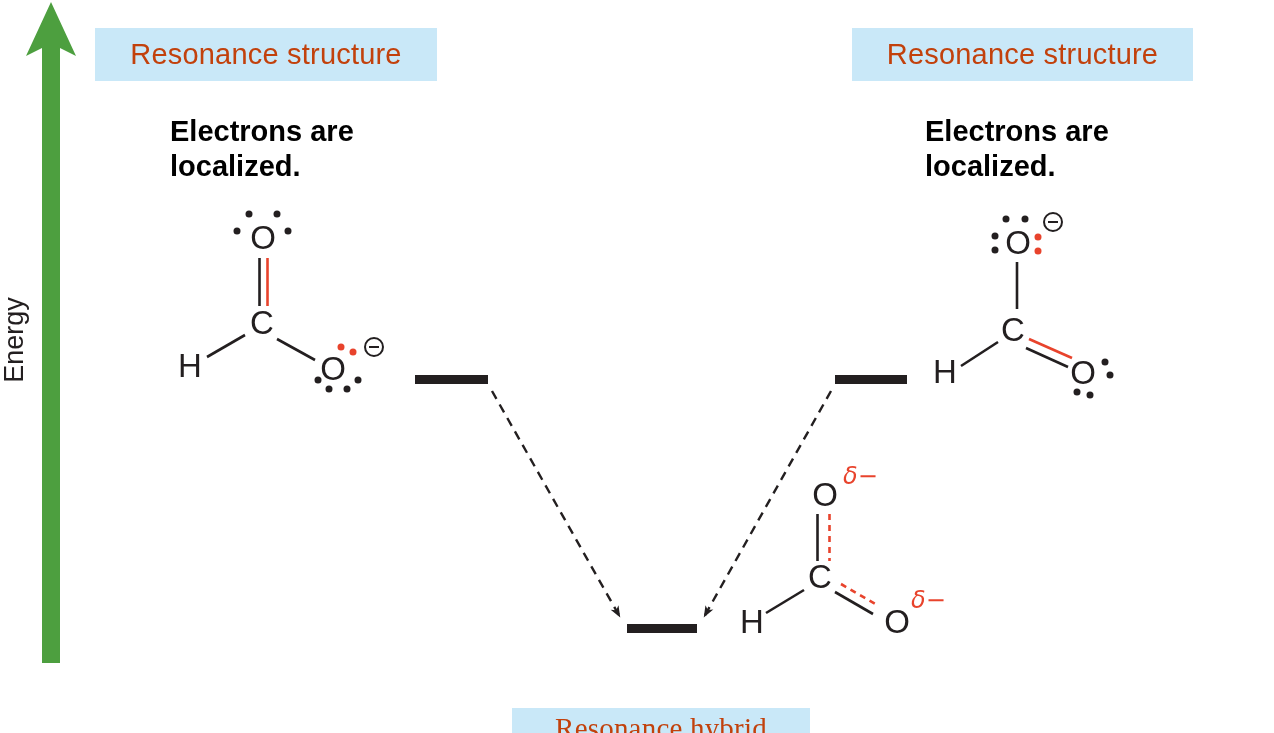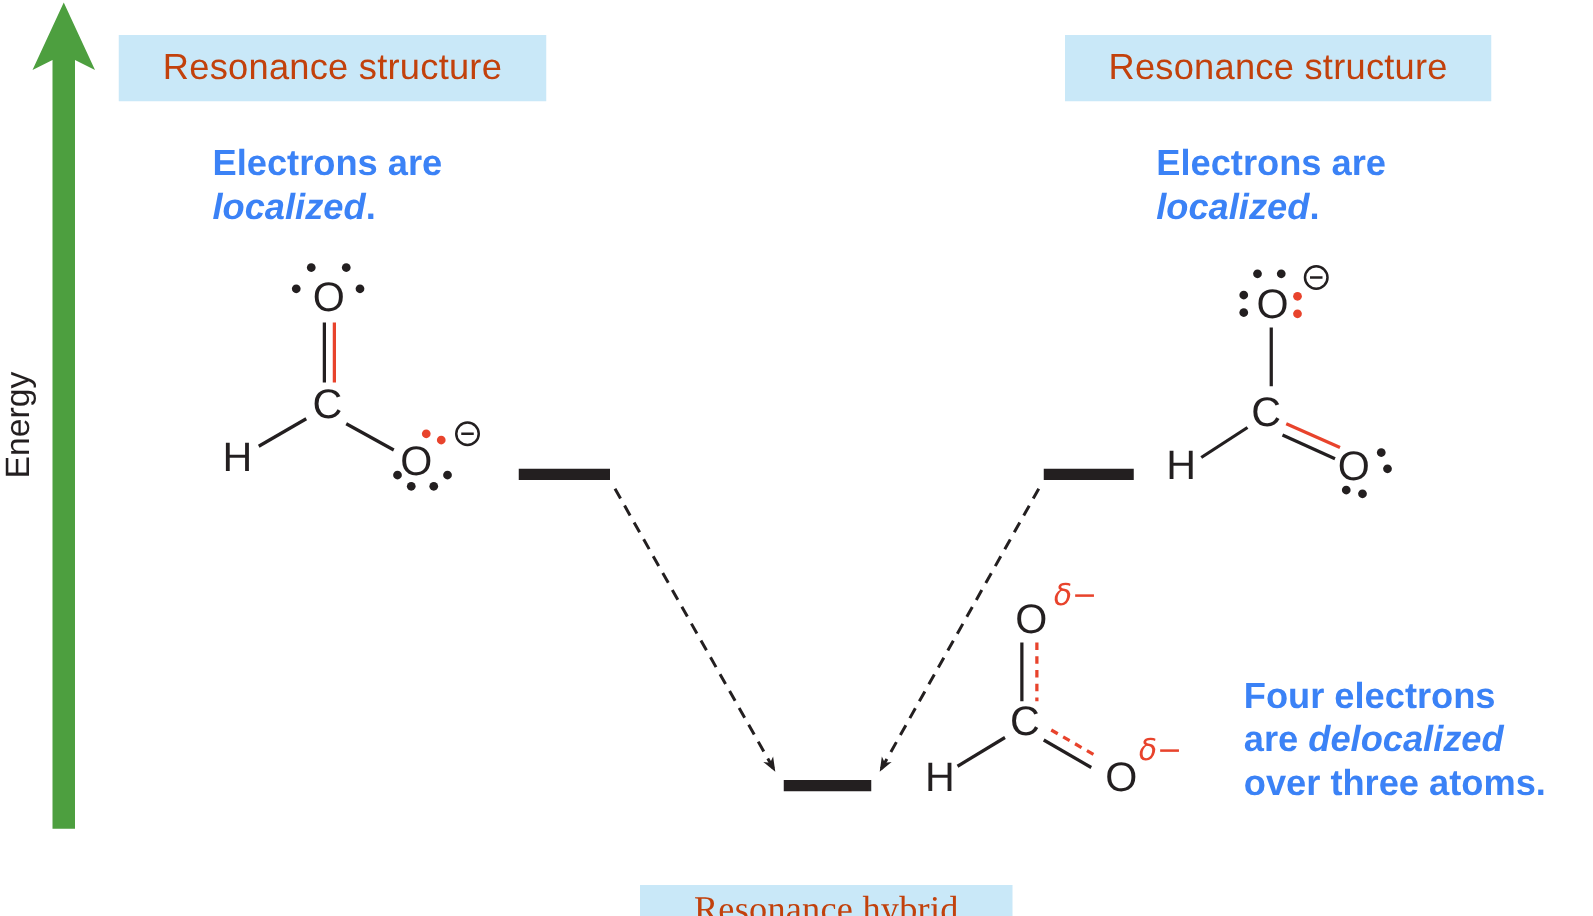--- a/index.html
+++ b/index.html
@@ -17,30 +17,30 @@
     color:#c2410c;
     font-size:29px;
     display:flex;align-items:center;justify-content:center;
     letter-spacing:0.2px;
   }
   .box-left{left:95px;top:28px;width:342px;height:53px;}
   .box-right{left:852px;top:28px;width:341px;height:53px;}
   .box-bottom{left:512px;top:708px;width:298px;height:40px;font-family:Liberation Serif, serif;}
   .caption{
     position:absolute;
-    color:#3b82f6;
+    color:#000000;
     font-weight:bold;
     font-size:29px;
     line-height:35px;
     white-space:nowrap;
   }
   .cap-left{left:170px;top:114px;}
   .cap-right{left:925px;top:114px;}
   .cap-hybrid{left:995px;top:540px;}
-  .caption .it{font-style:italic;}
+  .caption .it{}
   .energy-label{
     position:absolute;
     left:-43px;top:322px;
     width:120px;height:36px;
     text-align:center;
     font-size:27px;
     color:#231f20;
     transform:rotate(-90deg);
   }
   svg text{font-family:"Liberation Sans",sans-serif;}
@@ -167,19 +167,14 @@
   <div class="caption cap-left">
     <span>Electrons are</span><br>
     <span class="it">localized</span><span>.</span>
   </div>
 
   <div class="caption cap-right">
     <span>Electrons are</span><br>
     <span class="it">localized</span><span>.</span>
   </div>
 
-  <div class="caption cap-hybrid">
-    <span>Four electrons</span><br>
-    <span>are </span><span class="it">delocalized</span><br>
-    <span>over three atoms.</span>
-  </div>
 
 </div>
 
 </body></html>

